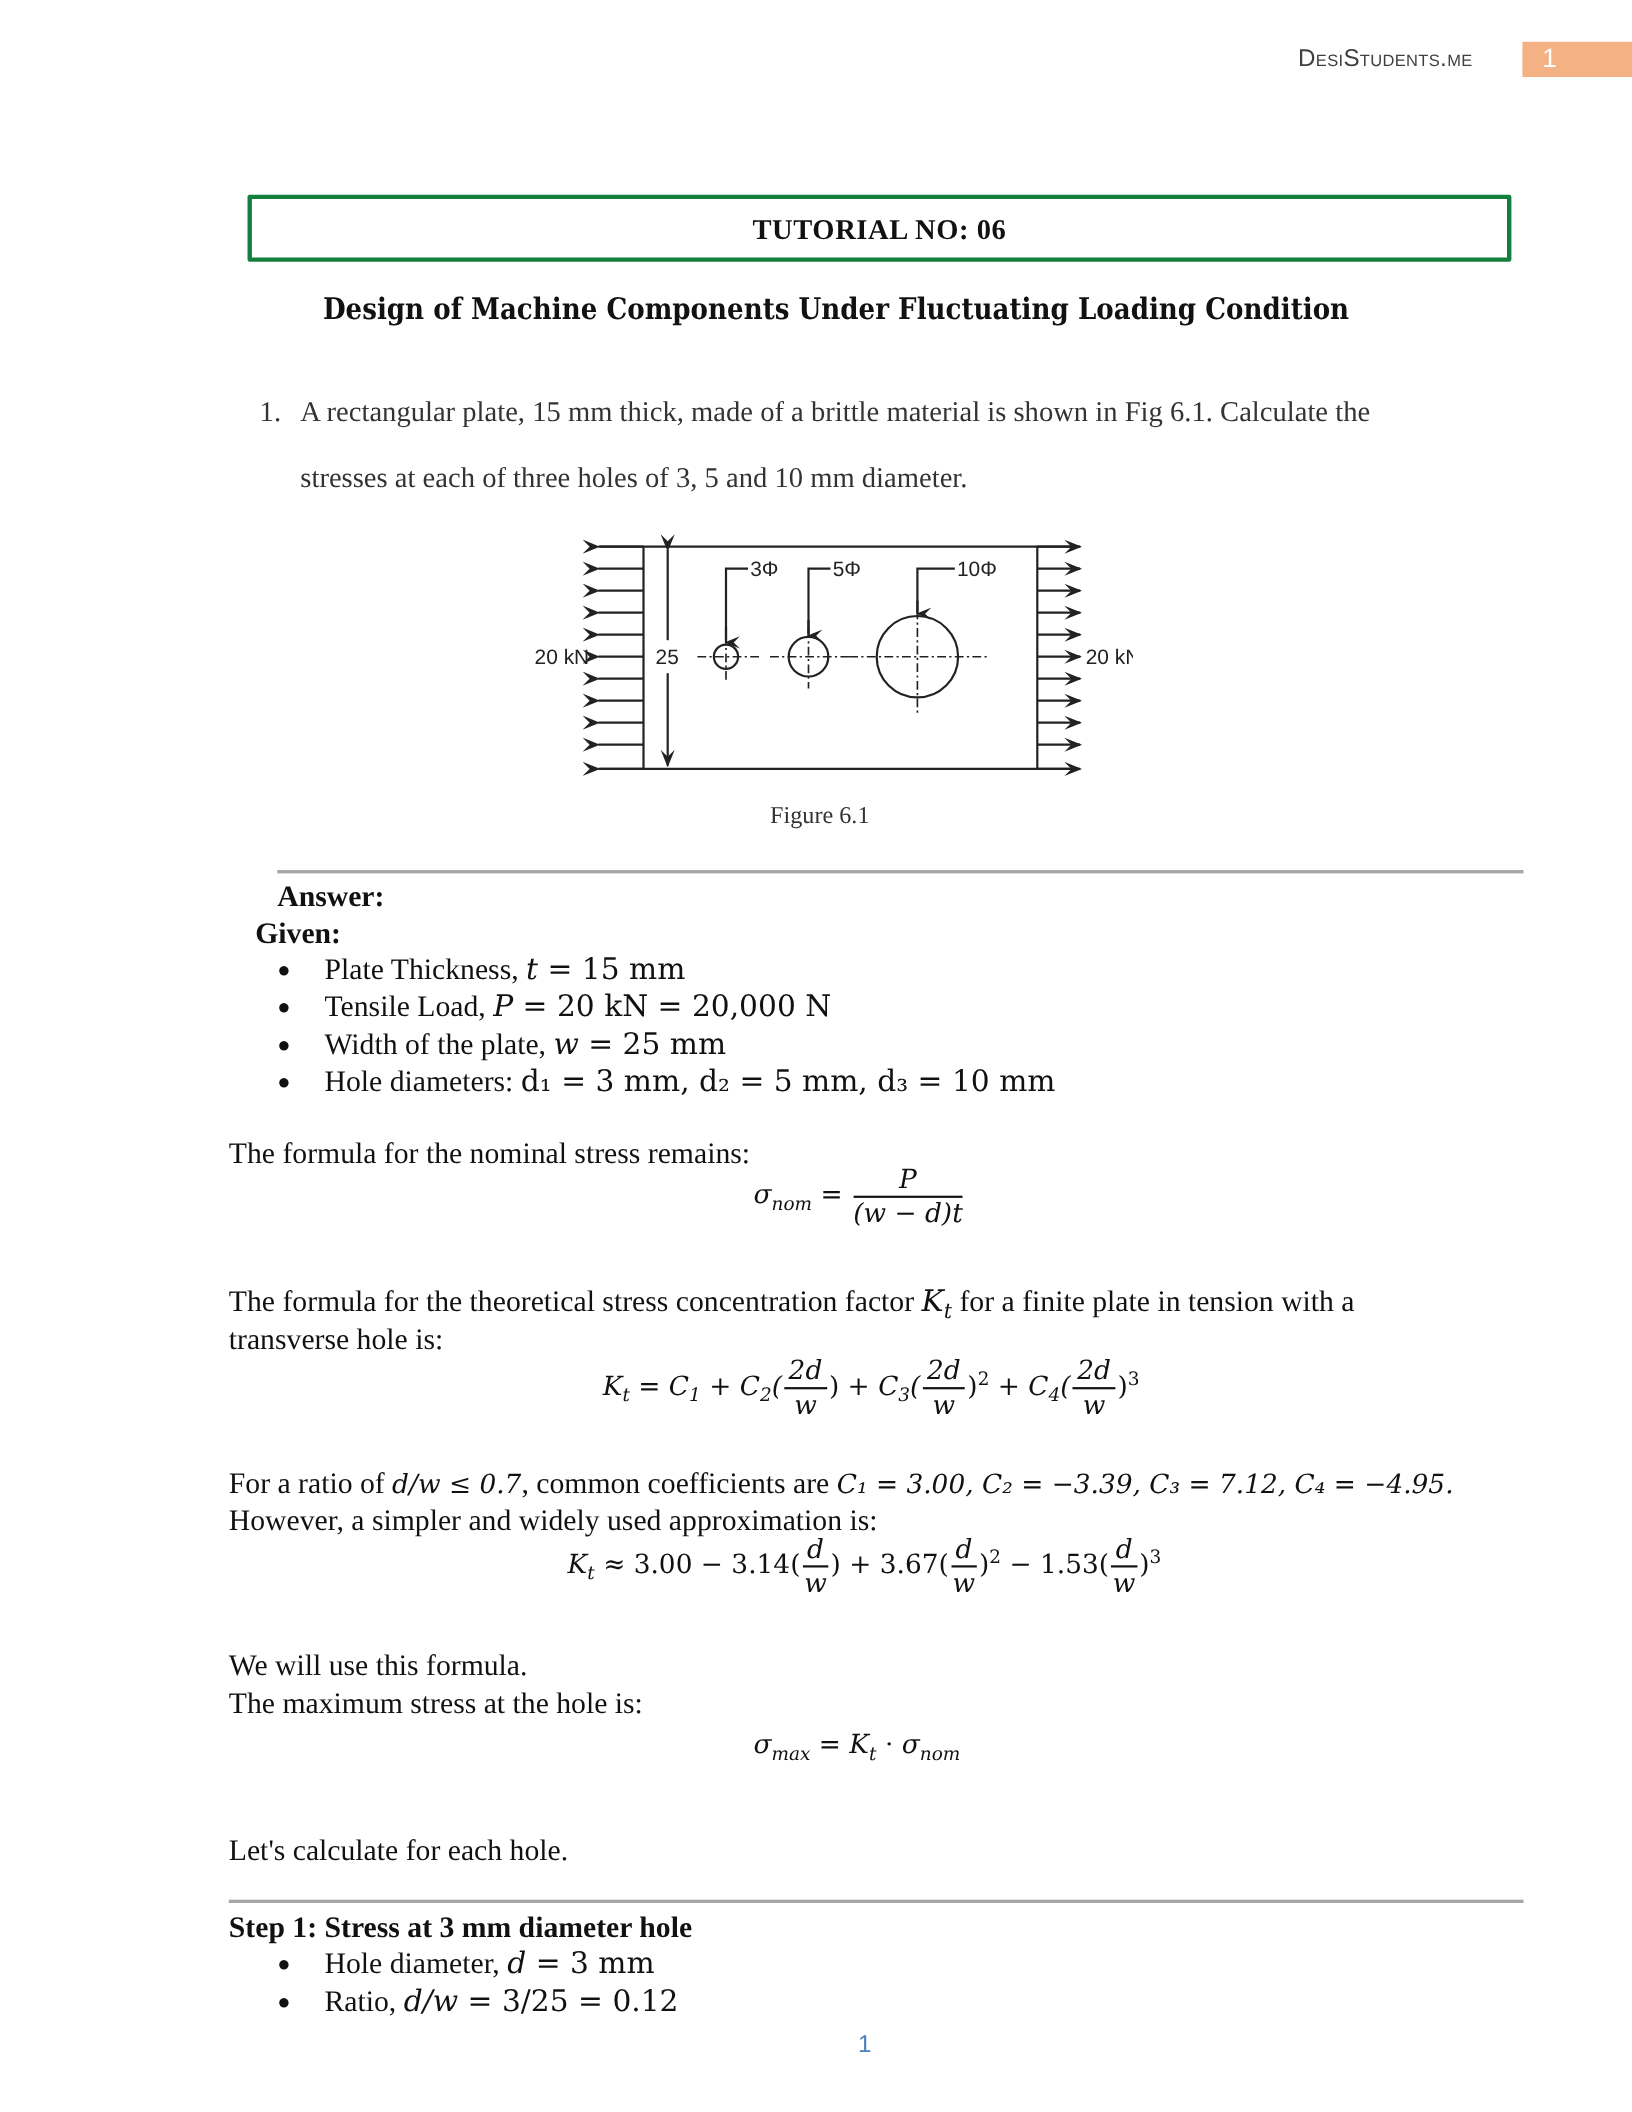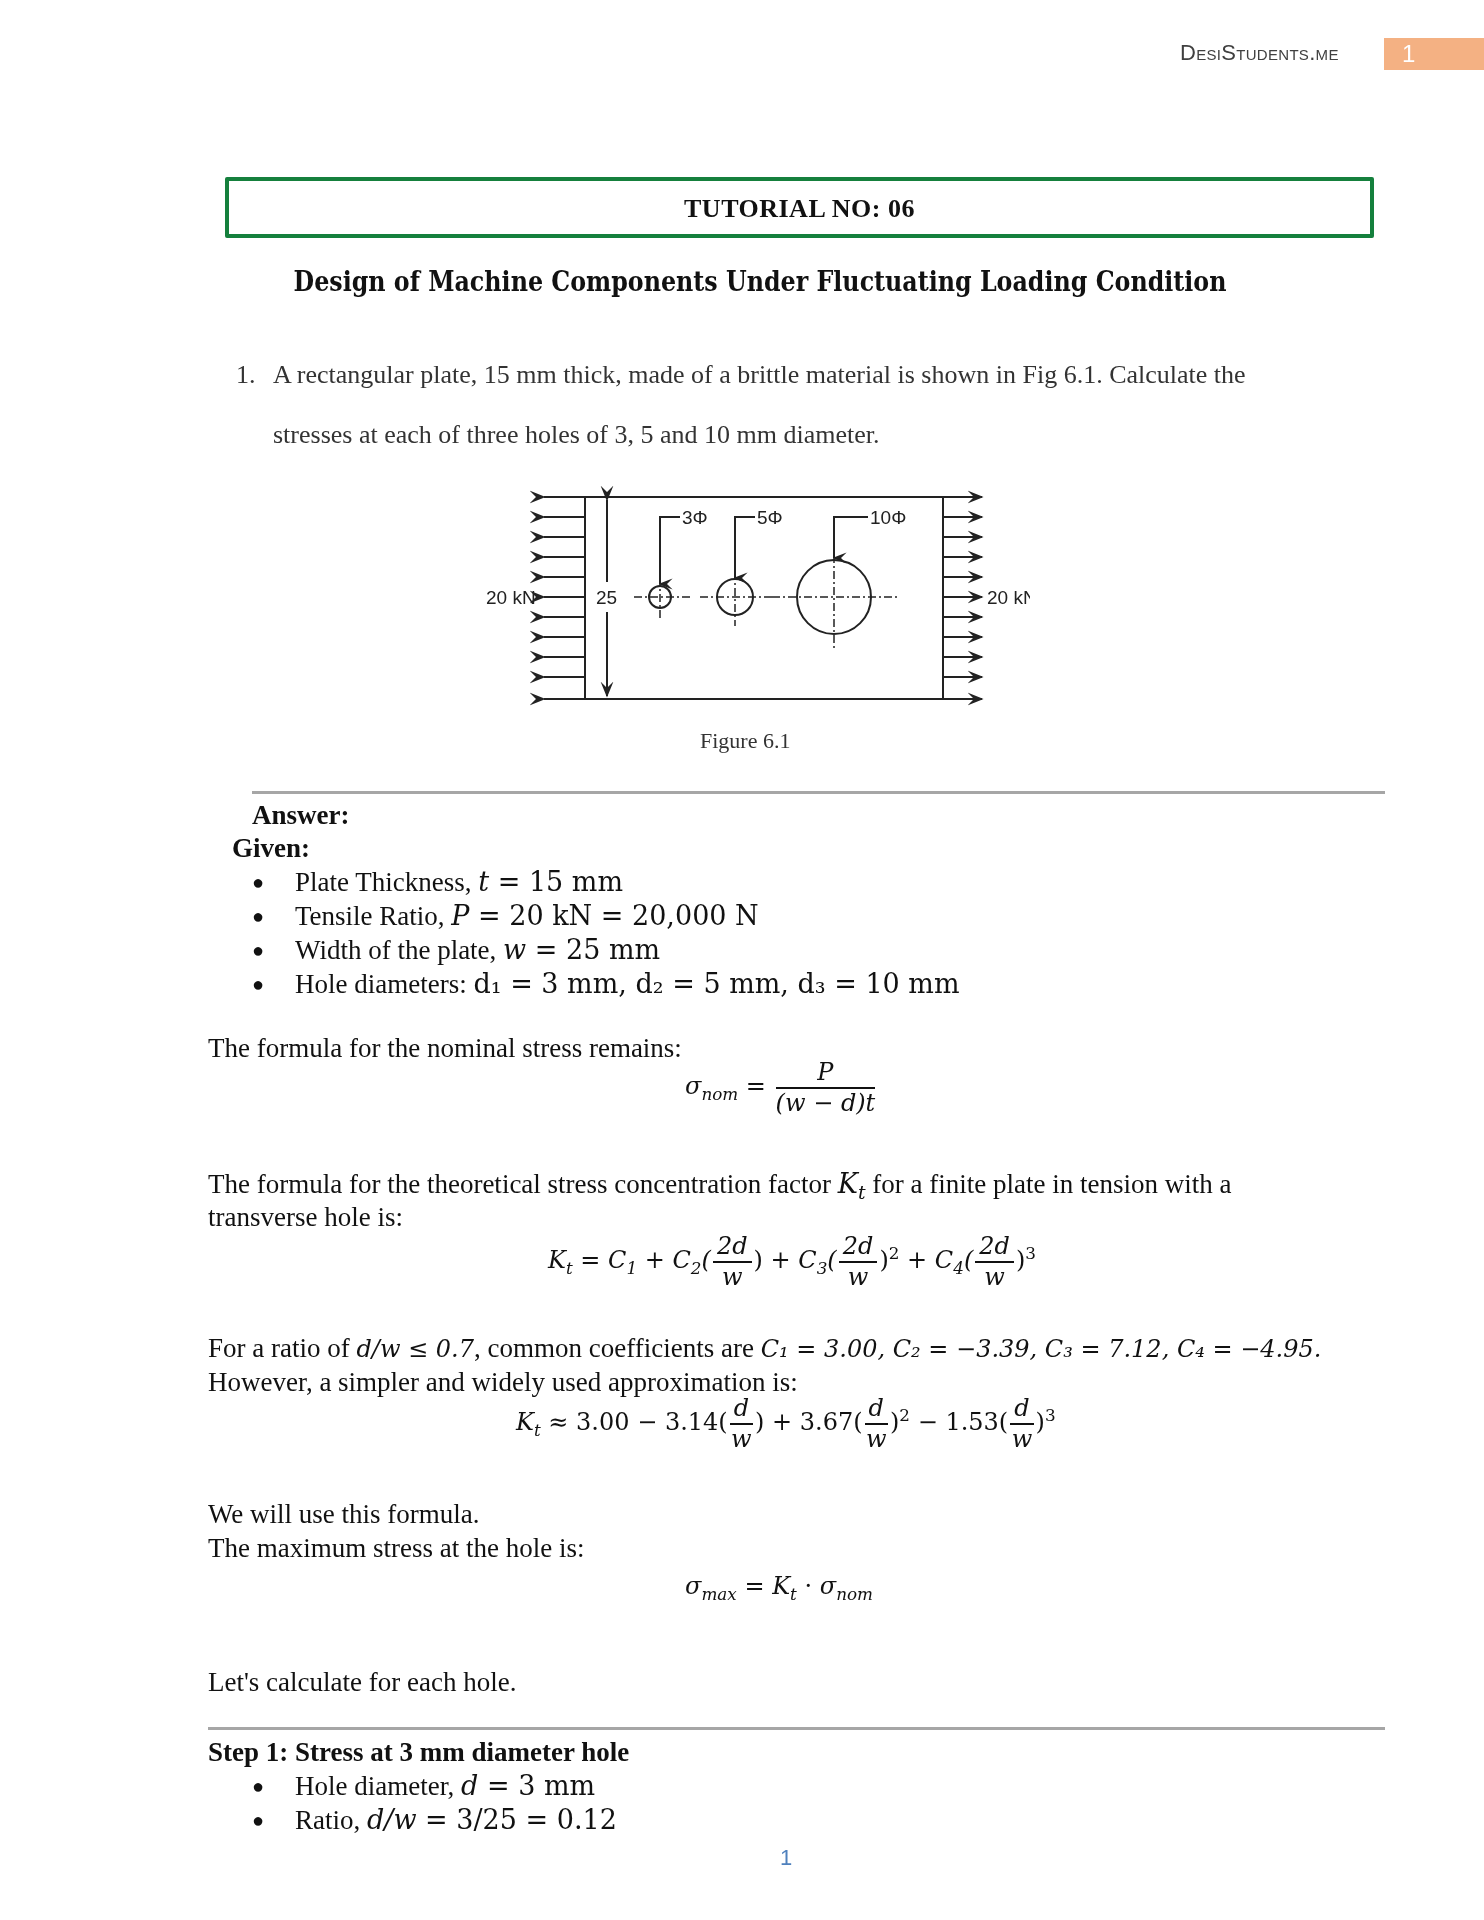--- a/index.html
+++ b/index.html
@@ -133,21 +133,21 @@
 <div class="txt bold" style="left:252px; top:800px;">Answer:</div>
 <div class="txt bold" style="left:208px; top:833px;margin-left:24px;">Given:</div>
 
 <div>
   <div class="bullet" style="left:252px; top:871px;">●</div>
   <div class="txt" style="left:295px; top:866px;">
     <span>Plate Thickness, </span><span class="math">t</span><span class="mathn"> = 15 mm</span>
   </div>
   <div class="bullet" style="left:252px; top:905px;">●</div>
   <div class="txt" style="left:295px; top:900px;">
-    <span>Tensile Ratio, </span><span class="math">P</span><span class="mathn"> = 20 kN = 20,000 N</span>
+    <span>Tensile Load, </span><span class="math">P</span><span class="mathn"> = 20 kN = 20,000 N</span>
   </div>
   <div class="bullet" style="left:252px; top:939px;">●</div>
   <div class="txt" style="left:295px; top:934px;">
     <span>Width of the plate, </span><span class="math">w</span><span class="mathn"> = 25 mm</span>
   </div>
   <div class="bullet" style="left:252px; top:973px;">●</div>
   <div class="txt" style="left:295px; top:968px;">
     <span>Hole diameters: </span><span class="mathn">d₁ = 3 mm, d₂ = 5 mm, d₃ = 10 mm</span>
   </div>
 </div>

